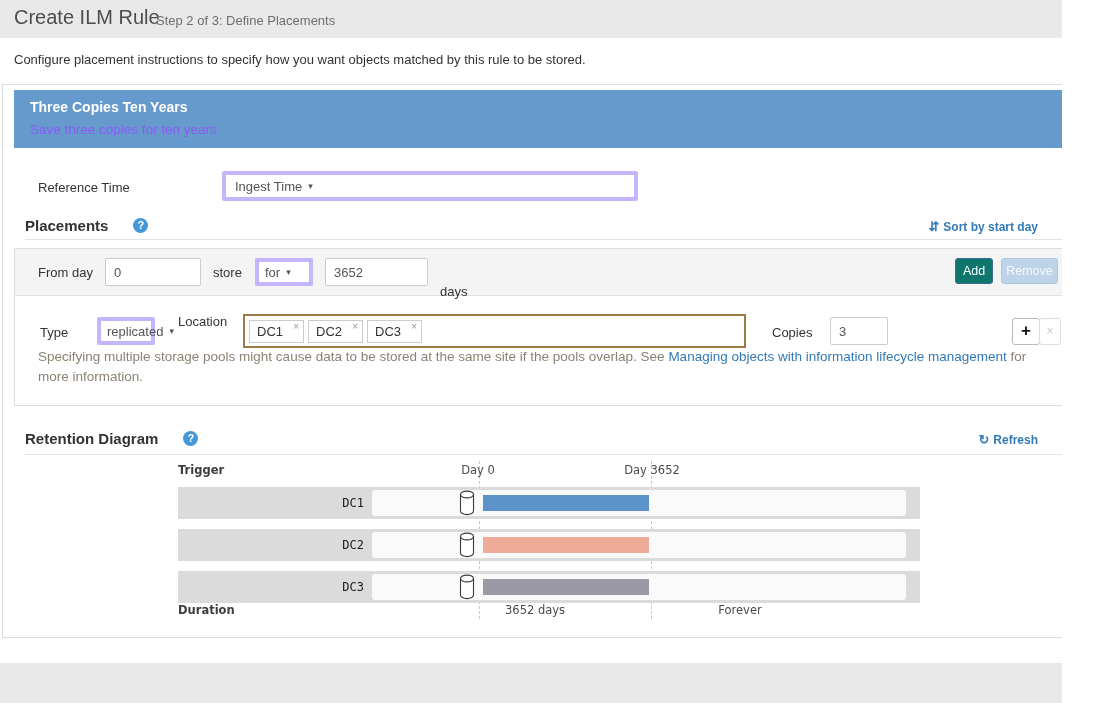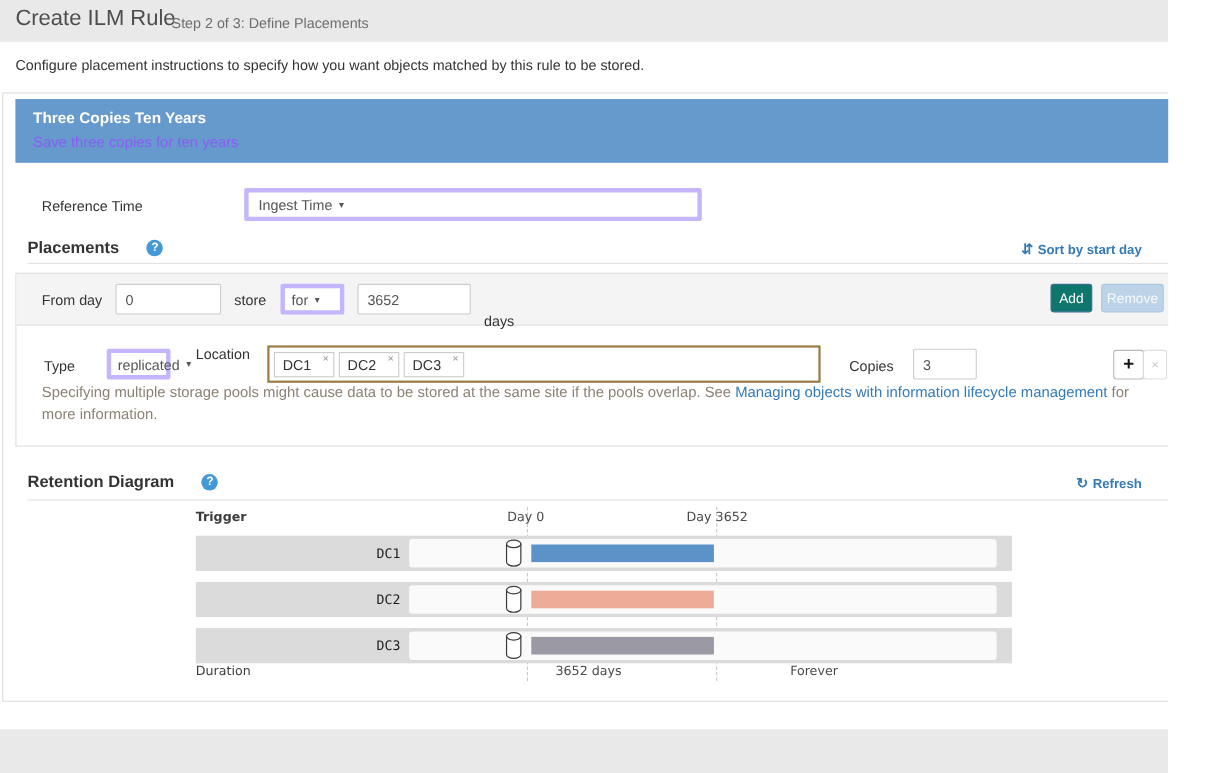--- a/index.html
+++ b/index.html
@@ -85,21 +85,21 @@
   #trigger-label{left:178px;top:463px;font-weight:bold;color:#3c3c3c;}
   #day-start{left:438px;top:463px;width:80px;text-align:center;}
   #day-end{left:612px;top:463px;width:80px;text-align:center;}
   .rrow{position:absolute;left:178px;width:742px;height:32px;background:#dbdbdb;}
   #rrow0{top:487px;} #rrow1{top:529px;} #rrow2{top:571px;}
   .rlabel{position:absolute;left:0;top:9px;width:186px;text-align:right;
           font-family:"DejaVu Sans Mono",monospace;font-size:12px;color:#1c1c1c;}
   .rtrack{position:absolute;left:194px;top:3px;width:534px;height:26px;background:#fafafa;border-radius:3px;}
   .rcyl{position:absolute;left:281px;top:3px;width:16px;height:26px;}
   .rbar{position:absolute;left:305px;top:8px;width:166px;height:16px;}
-  #duration-label{left:178px;top:603px;font-weight:normal;color:#3c3c3c;}
+  #duration-label{left:178px;top:603px;font-weight:bold;color:#3c3c3c;}
   #seg0{left:505px;top:603px;width:120px;}
   #seg1{left:680px;top:603px;width:120px;text-align:center;}
 
   
   .footer{position:absolute;left:0;top:663px;width:100%;height:40px;background:#e9e9e9;}
 </style>
 </head>
 <body>
 
 <div class="root">

